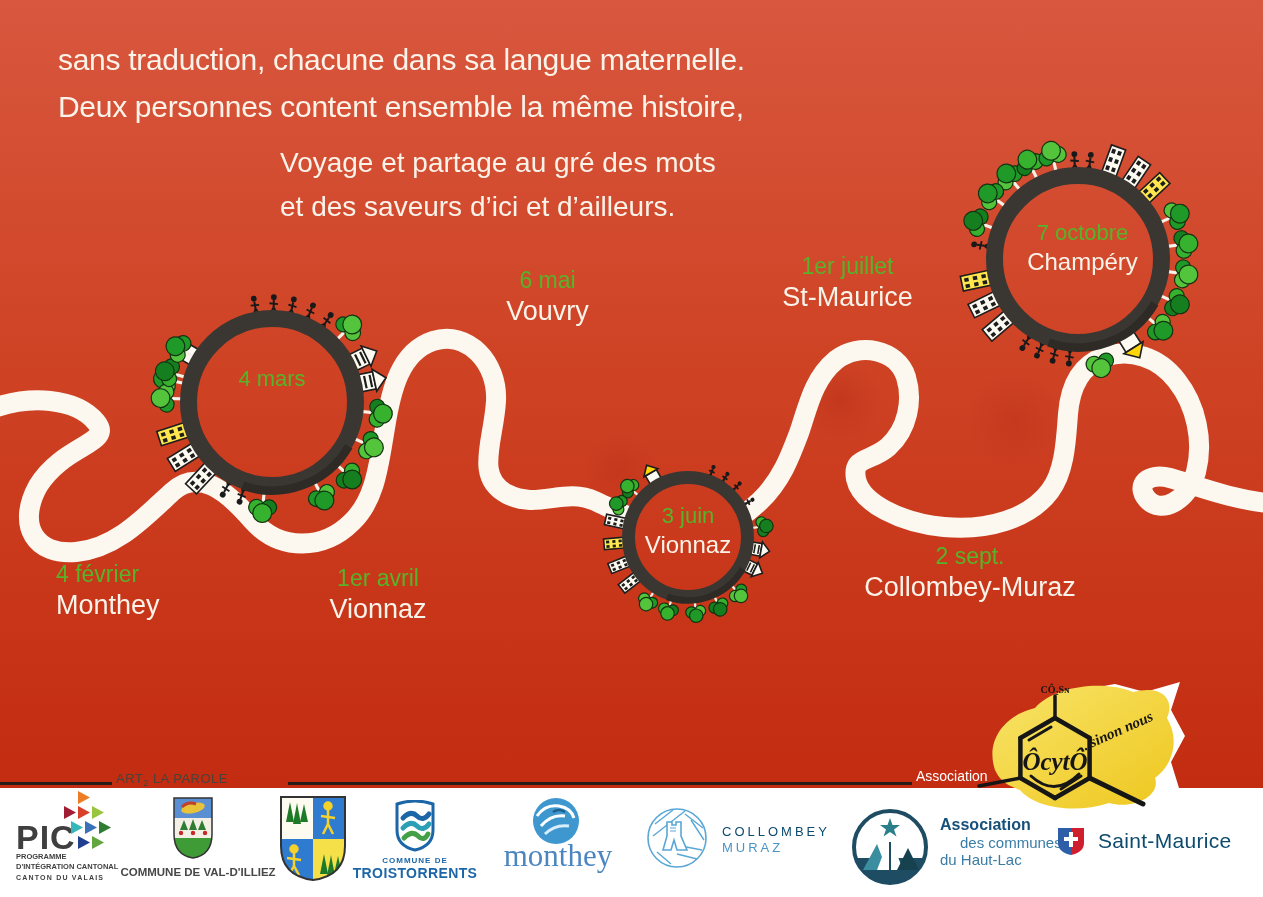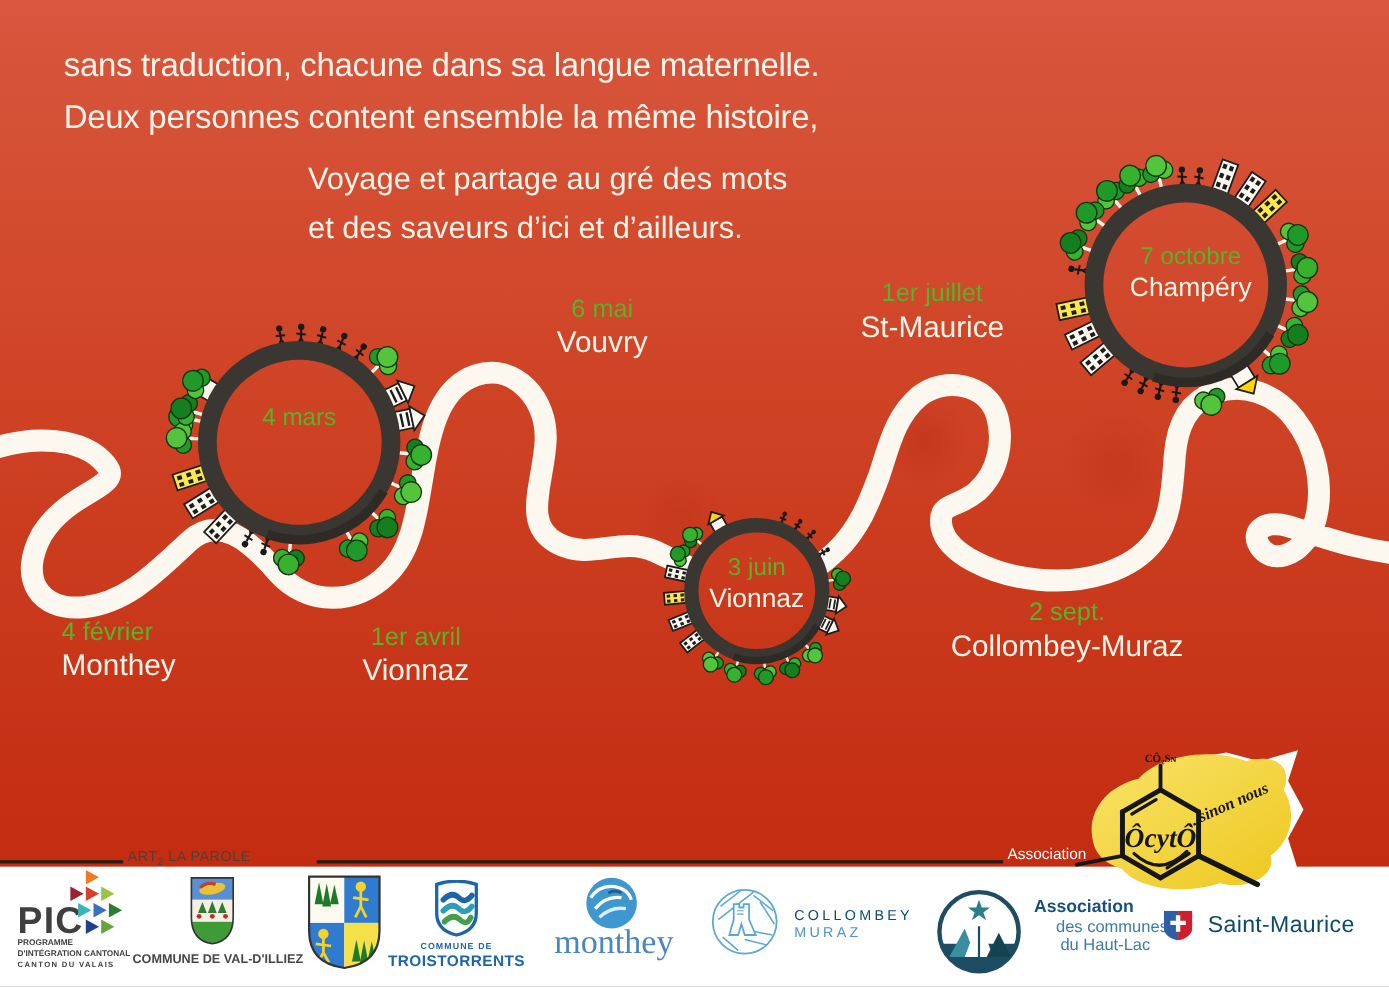--- a/index.html
+++ b/index.html
@@ -59,21 +59,21 @@
            color:#1c66a8;letter-spacing:0.4px;}
   #monthey-icon{left:531px;top:8px;}
   .monthey-label{left:468px;top:50px;width:180px;text-align:center;
            font-family:"Liberation Serif",serif;font-size:31px;color:#4c86c0;}
   #coll-icon{left:645px;top:18px;}
   .coll-l1{left:722px;top:36px;font-size:13px;letter-spacing:3px;color:#0c4a6e;}
   .coll-l2{left:722px;top:52px;font-size:13px;letter-spacing:3px;color:#4a94c8;}
   #hl-icon{left:851px;top:20px;}
   .hl-l1{left:940px;top:28px;font-size:16px;font-weight:bold;color:#17507a;}
   .hl-l2{left:940px;top:46px;font-size:15px;color:#3a7ca6;margin-left:20px;}
-  .hl-l3{left:940px;top:63px;font-size:15px;color:#3a7ca6;margin-left:24px;}
+  .hl-l3{left:940px;top:63px;font-size:15px;color:#3a7ca6;}
   #stm-arms{left:1056px;top:38px;}
   .stm-label{left:1098px;top:41px;font-size:21px;color:#0c4a6e;letter-spacing:0.3px;}
 </style>
 </head>
 <body>
 
 <div class="page">
   <div class="red">
     <div class="spots"></div>
 

